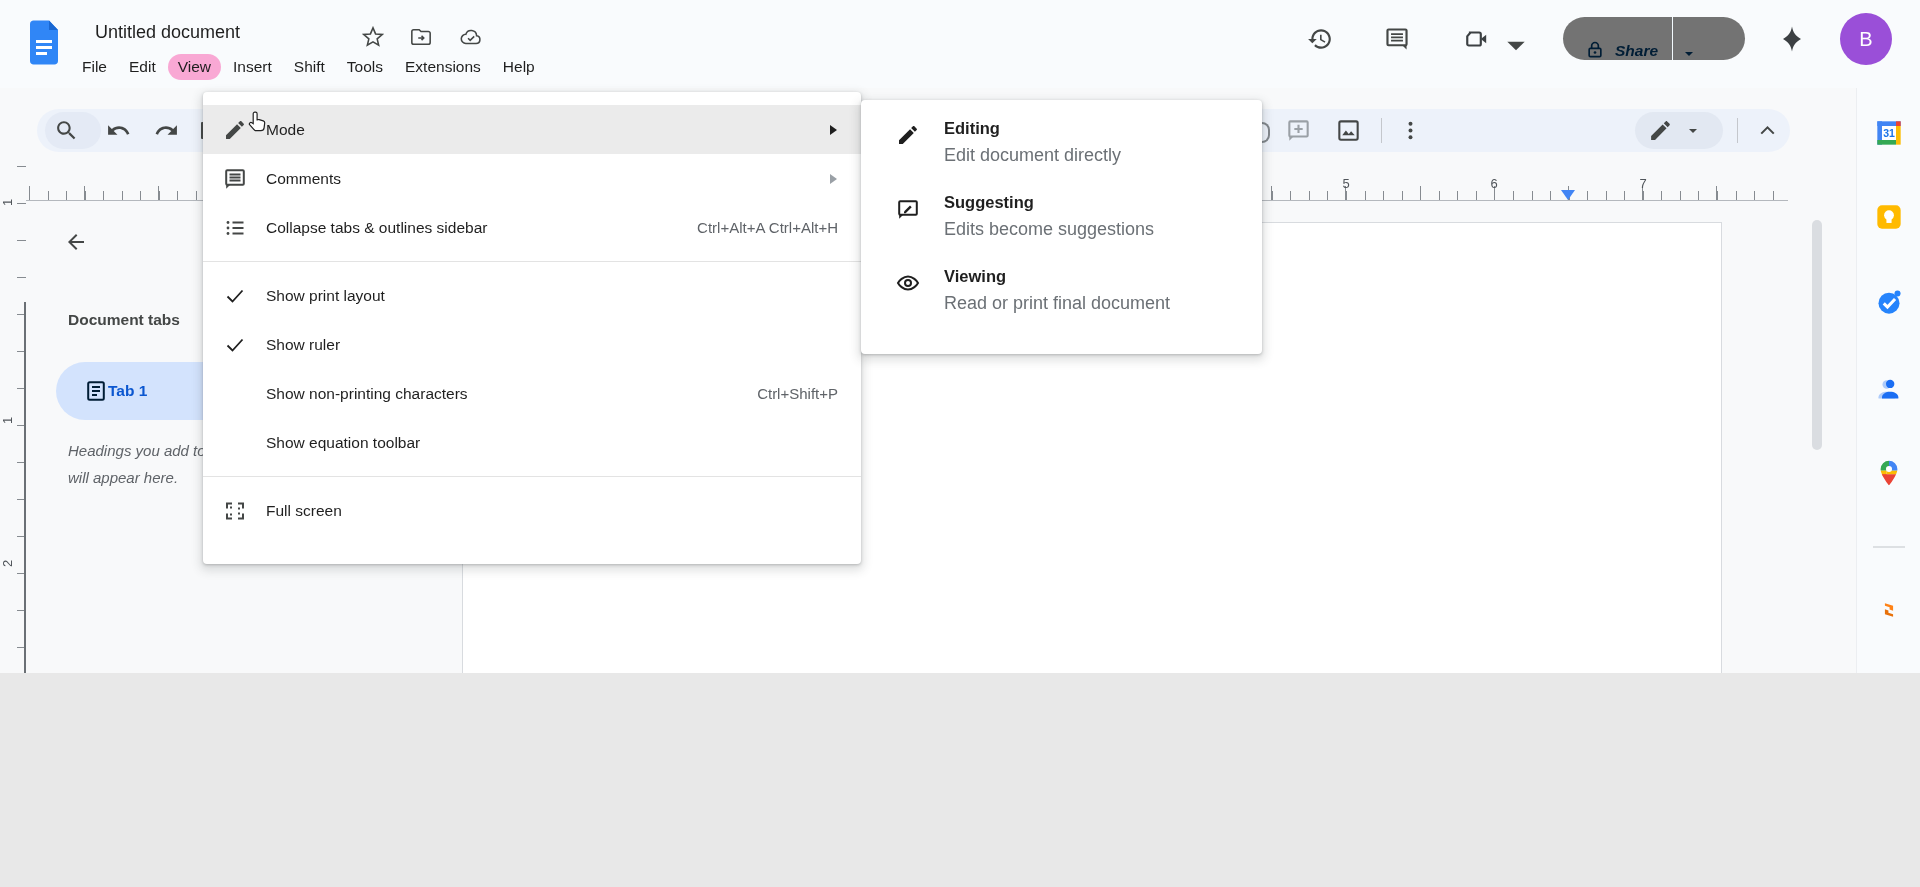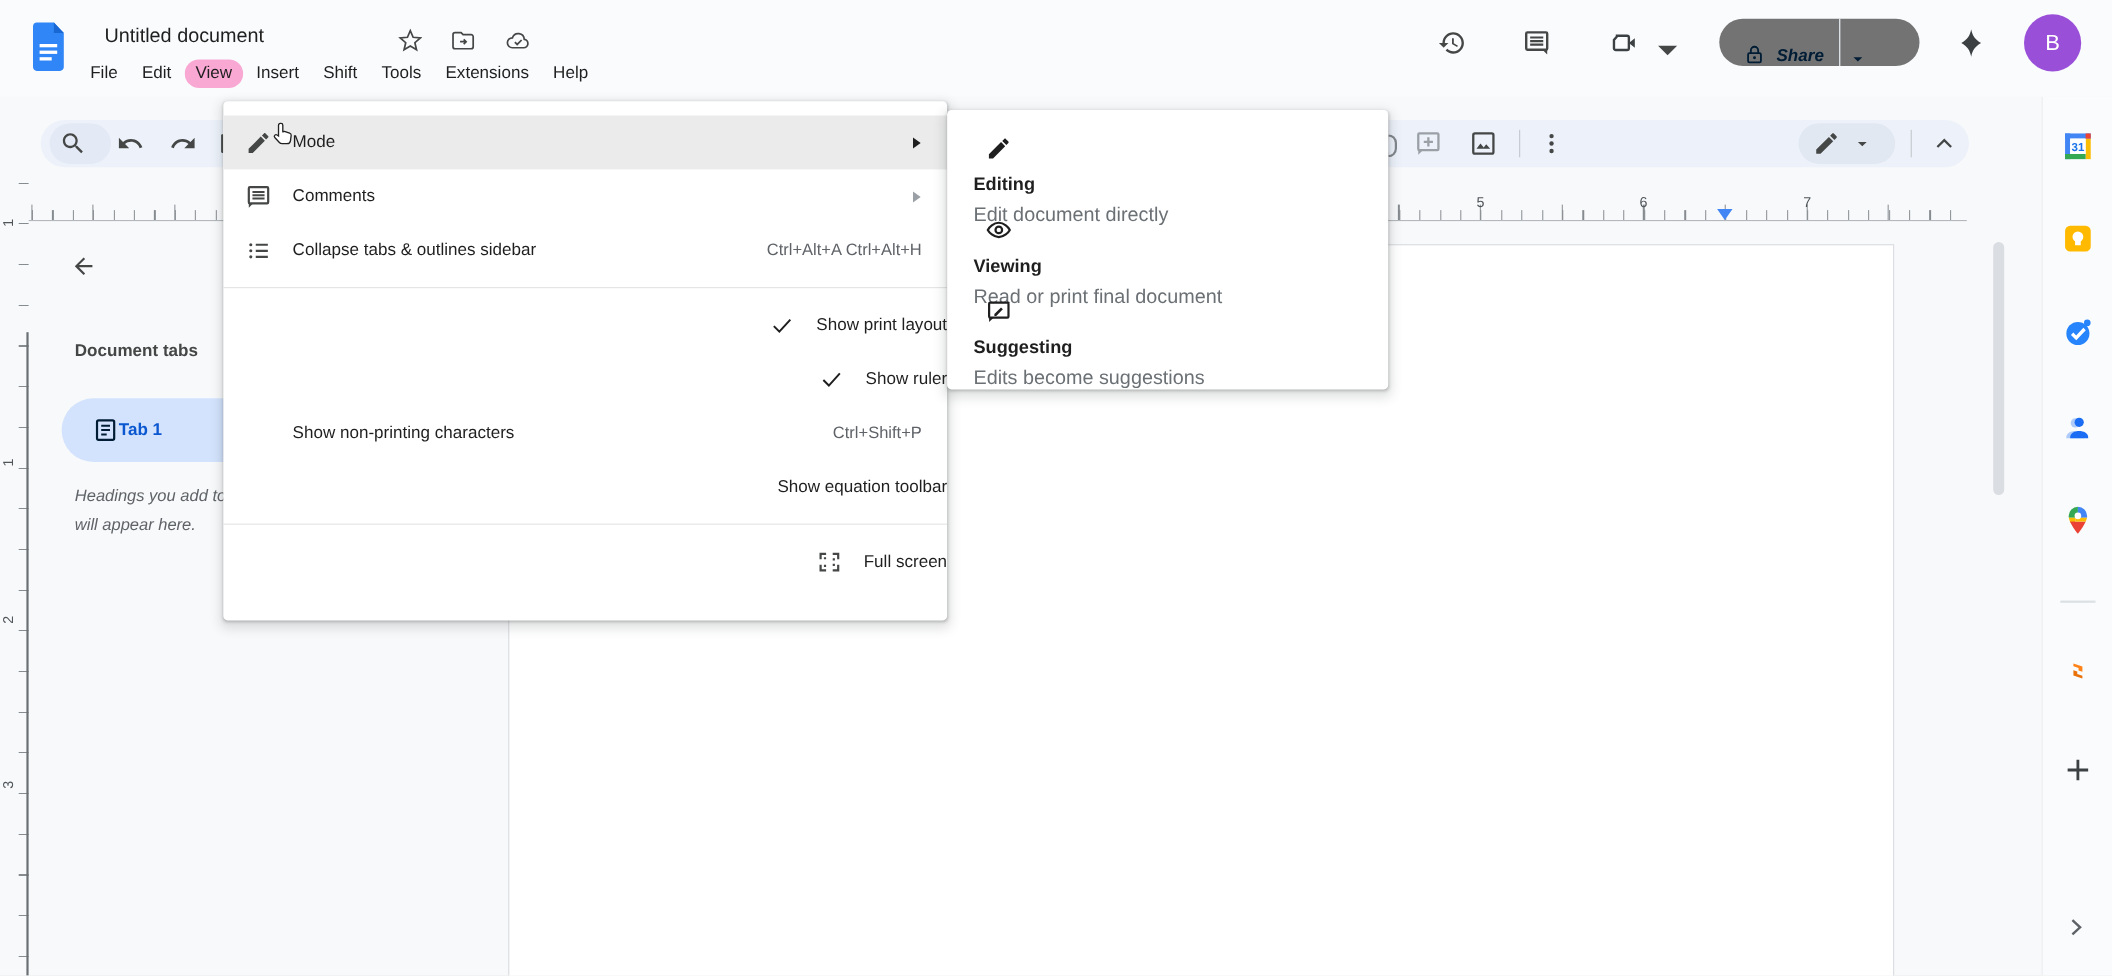--- a/index.html
+++ b/index.html
@@ -1,16 +1,16 @@
 <!DOCTYPE html>
 <html><head>
 <meta charset="utf-8">
 <style>
   html,body{margin:0;padding:0;background:#e8e8e8;}
-  #screen{position:relative;width:1920px;height:887px;overflow:hidden;
+  #screen{position:relative;width:1920px;height:673px;overflow:hidden;
     background:#f8f9fa;font-family:"Liberation Sans",sans-serif;
     -webkit-font-smoothing:antialiased;}
   .abs{position:absolute;}
   
   #header{position:absolute;left:0;top:0;width:1920px;height:88px;background:#f9fbfd;}
   #doc-title{position:absolute;left:95px;top:22px;font-size:18px;color:#1f1f1f;}
   .title-ic{position:absolute;top:26px;width:22px;height:22px;cursor:pointer;}
   #menubar{position:absolute;left:72px;top:54px;display:flex;align-items:center;gap:2px;}
   .mb-item{font-size:15.5px;color:#1f1f1f;padding:4px 10px;border-radius:16px;cursor:pointer;white-space:nowrap;}
   .mb-item.active{background:#f9a8d4;}
@@ -50,29 +50,29 @@
   #tab1{position:absolute;left:56px;top:362px;width:300px;height:58px;background:#d3e3fd;border-radius:29px;
     display:flex;align-items:center;cursor:pointer;}
   #tab1 .t-ic{margin-left:28px;width:24px;height:24px;}
   #tab1-label{margin-left:0;font-size:15.5px;font-weight:700;color:#0b57d0;}
   #headings-hint{position:absolute;left:68px;top:437px;width:250px;font-style:italic;font-size:15px;
     color:#5f6368;line-height:27px;}
   
   .menu{position:absolute;background:#fff;border-radius:4px;
     box-shadow:0 1px 3px rgba(60,64,67,.3),0 4px 10px 3px rgba(60,64,67,.15);}
   #view-menu{left:203px;top:92px;width:658px;height:459px;padding:13px 0 0 0;z-index:50;}
-  .vm-item{display:flex;align-items:center;height:49px;cursor:pointer;justify-content:flex-end;}
+  .vm-item{display:flex;align-items:center;height:49px;cursor:pointer;}
   .vm-item.hl{background:#ebebeb;}
   .vm-icon{width:24px;height:24px;margin-left:20px;flex:0 0 24px;}
   .vm-label{margin-left:19px;font-size:15.5px;color:#1f1f1f;white-space:nowrap;}
   .vm-shortcut{margin-left:auto;margin-right:23px;font-size:15px;color:#5f6368;white-space:nowrap;}
   .vm-arrow{margin-left:auto;margin-right:23px;}
   .menu-divider{height:1px;background:#e3e3e3;margin:9px 0;}
   #mode-submenu{left:861px;top:100px;width:401px;height:240px;padding:7px 0;z-index:51;}
-  .sm-item{display:flex;height:74px;cursor:pointer;flex-direction:column;}
+  .sm-item{display:flex;height:74px;cursor:pointer;}
   .sm-icon{width:24px;height:24px;margin:16px 0 0 35px;flex:0 0 24px;}
   .sm-text{margin-left:24px;padding-top:12px;}
   .sm-title{font-size:16.5px;font-weight:700;color:#1f1f1f;}
   .sm-desc{font-size:18px;color:#6b7075;margin-top:7px;}
   
   #side-panel{position:absolute;left:1856px;top:88px;width:64px;height:799px;background:#f9fbfd;border-left:1px solid #eceef1;}
   .sp-ic{position:absolute;left:18px;width:28px;height:28px;cursor:pointer;}
   #sp-divider{position:absolute;left:16px;top:458px;width:32px;height:2px;background:#dde0e3;}
   
   .sliver{position:absolute;}
@@ -295,37 +295,37 @@
       <svg class="sm-icon" viewBox="0 0 24 24">
         <path d="M3 17.25V21h3.75L17.81 9.94l-3.75-3.75L3 17.25zM20.71 7.04c.39-.39.39-1.02 0-1.41l-2.34-2.34c-.39-.39-1.02-.39-1.41 0l-1.83 1.83 3.75 3.75 1.83-1.83z" fill="#1f1f1f"></path>
       </svg>
       <div class="sm-text">
         <div class="sm-title">Editing</div>
         <div class="sm-desc">Edit document directly</div>
       </div>
     </div>
     <div class="sm-item">
       <svg class="sm-icon" viewBox="0 0 24 24">
+        <rect x="3.2" y="4.2" width="17.6" height="13.6" rx="1" fill="none" stroke="#1f1f1f" stroke-width="2"></rect>
+        <path d="M3.2 17.8v4l4-4z" fill="#1f1f1f"></path>
+        <path d="M8 14.5l6-6 1.7 1.7-6 6H8v-1.7z" fill="#1f1f1f"></path>
+      </svg>
+      <div class="sm-text">
+        <div class="sm-title">Suggesting</div>
+        <div class="sm-desc">Edits become suggestions</div>
+      </div>
+    </div>
+    <div class="sm-item">
+      <svg class="sm-icon" viewBox="0 0 24 24">
         <path d="M12 5.5c-4.8 0-8.8 4.2-10 6.5 1.2 2.3 5.2 6.5 10 6.5s8.8-4.2 10-6.5c-1.2-2.3-5.2-6.5-10-6.5z" fill="none" stroke="#1f1f1f" stroke-width="2"></path>
         <circle cx="12" cy="12" r="3" fill="none" stroke="#1f1f1f" stroke-width="2"></circle>
       </svg>
       <div class="sm-text">
         <div class="sm-title">Viewing</div>
         <div class="sm-desc">Read or print final document</div>
-      </div>
-    </div>
-    <div class="sm-item">
-      <svg class="sm-icon" viewBox="0 0 24 24">
-        <rect x="3.2" y="4.2" width="17.6" height="13.6" rx="1" fill="none" stroke="#1f1f1f" stroke-width="2"></rect>
-        <path d="M3.2 17.8v4l4-4z" fill="#1f1f1f"></path>
-        <path d="M8 14.5l6-6 1.7 1.7-6 6H8v-1.7z" fill="#1f1f1f"></path>
-      </svg>
-      <div class="sm-text">
-        <div class="sm-title">Suggesting</div>
-        <div class="sm-desc">Edits become suggestions</div>
       </div>
     </div>
   </div>
 
   <div id="side-panel">
     <svg class="sp-ic" style="top:31px;" viewBox="0 0 24 24">
       <rect x="2" y="2" width="20" height="4" fill="#4285f4"></rect>
         <rect x="2" y="2" width="4" height="20" fill="#4285f4"></rect>
       <rect x="18" y="6" width="4" height="16" fill="#fbbc04"></rect>
         <rect x="2" y="18" width="16" height="4" fill="#34a853"></rect>

